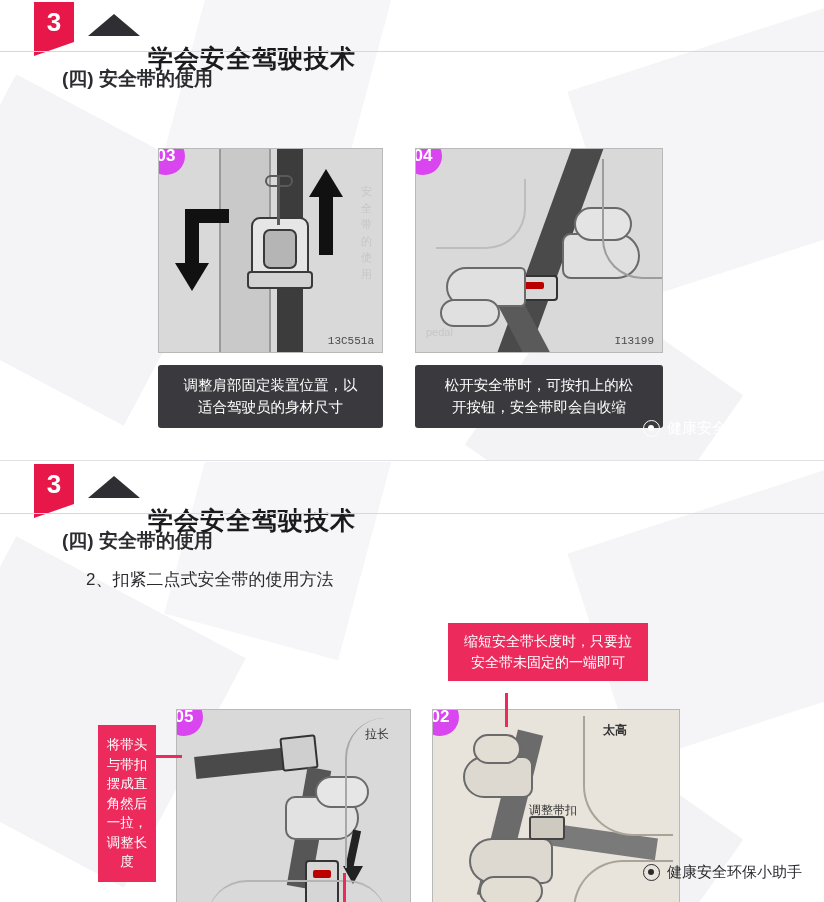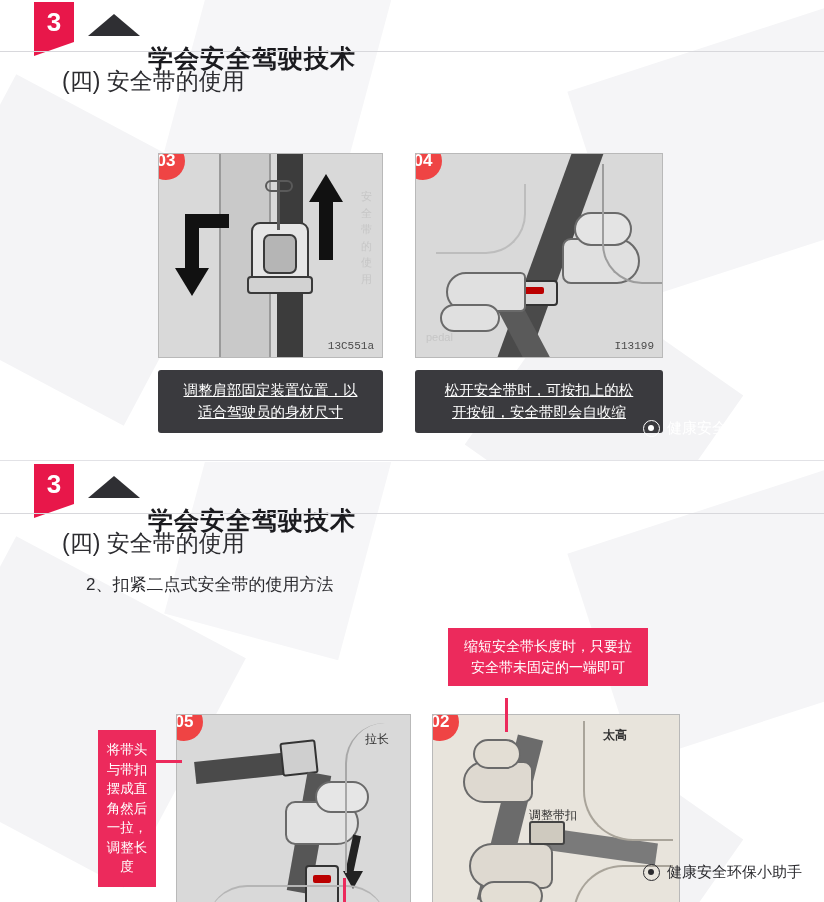--- a/index.html
+++ b/index.html
@@ -78,23 +78,23 @@
   .hdr-rule {
     position: absolute;
     left: 0; right: 0; top: 51px;
     height: 1px;
     background: #d8d8dc;
   }
 
   .subtitle {
     position: relative;
     margin: 14px 0 0 62px;
-    font-size: 23px;
+    font-size: 19px;
     color: #2c2c30;
-    font-weight: 400;
+    font-weight: 700;
   }
   .subsubtitle {
     position: relative;
     margin: 14px 0 0 86px;
     font-size: 17px;
     color: #2c2c30;
   }
 
   
   .figs { position: relative; margin-top: 16px; }
@@ -106,21 +106,21 @@
     position: relative;
     background: #d9d9d9;
     border: 1px solid #b9b9b9;
     overflow: hidden;
   }
   .fig-badge {
     position: absolute;
     left: -12px; top: -12px;
     width: 38px; height: 38px;
     border-radius: 50%;
-    background: #ef4444;
+    background: #d946ef;
     color: #fff;
     font-size: 17px;
     font-weight: bold;
     display: flex; align-items: center; justify-content: center;
     z-index: 6;
   }
   .fig-code {
     position: absolute;
     right: 8px; bottom: 5px;
     font-size: 11px;
@@ -130,21 +130,20 @@
   }
   .caption {
     margin-top: 12px;
     background: #3a3a3e;
     color: #ffffff;
     font-size: 14.5px;
     line-height: 1.55;
     padding: 9px 24px;
     text-align: center;
     border-radius: 3px;
-    text-decoration: underline;
   }
 
   
   .sk { position: absolute; }
   .ghost-text {
     position: absolute;
     color: #c6c6c6;
     font-size: 11px;
     line-height: 1.5;
   }

